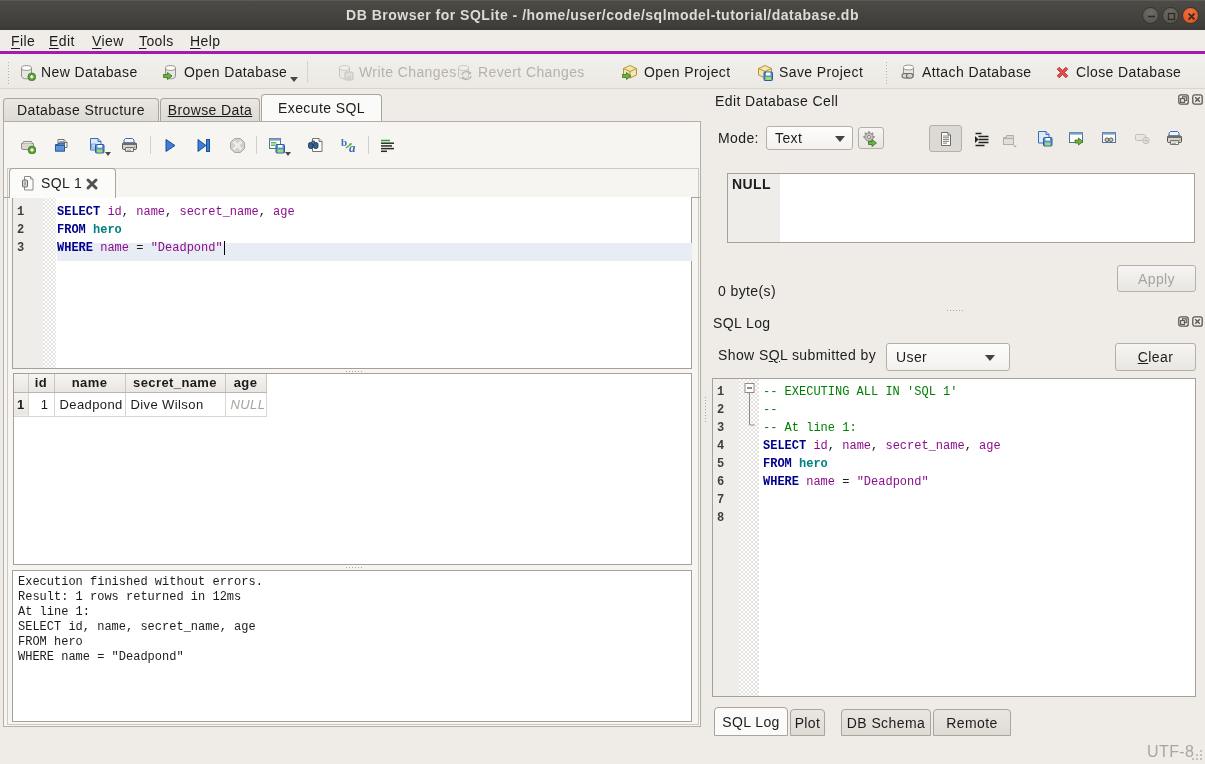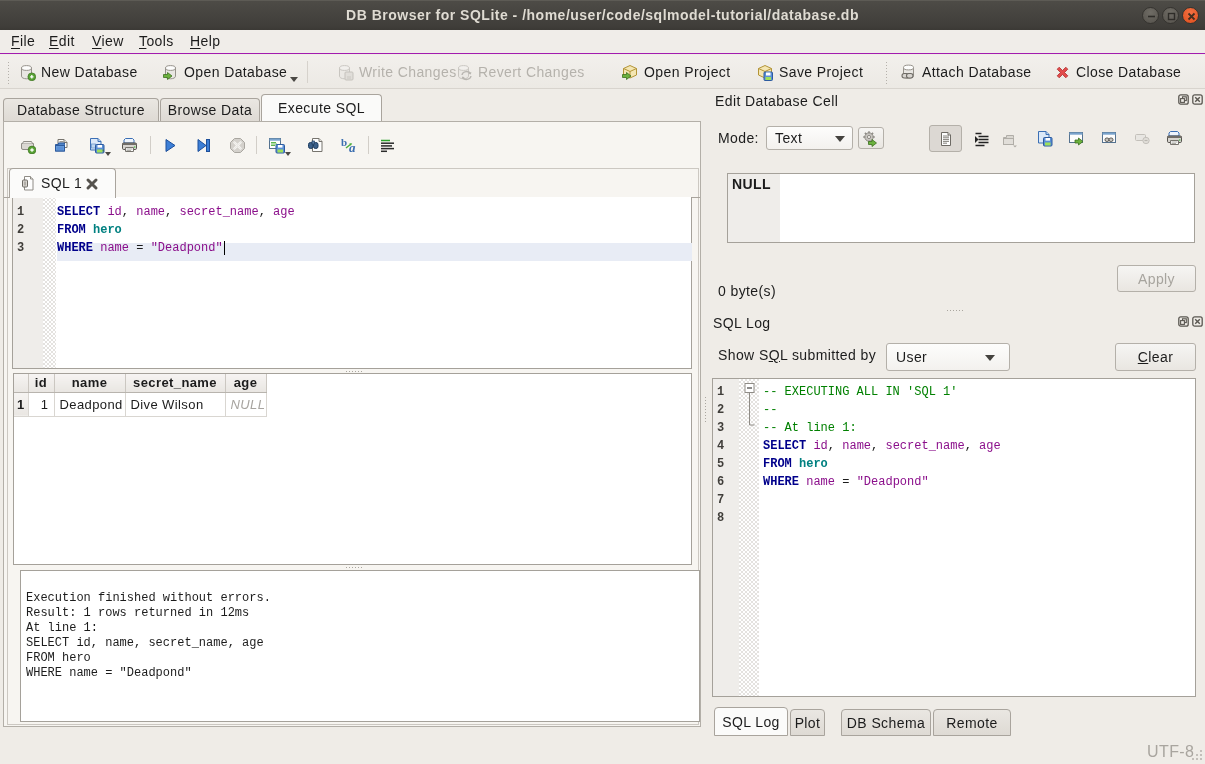--- a/index.html
+++ b/index.html
@@ -14,21 +14,21 @@
 #titlebar .title { width:100%; text-align:center; line-height:28px; color:#dfdbd2;
   font-weight:bold; font-size:14px; letter-spacing:0.5px; }
 .winbtn { top:7px; width:17px; height:17px; border-radius:50%;
   border:1px solid #35332f; }
 #btn-min { left:1142px; background:radial-gradient(circle at 50% 30%,#6f6c65,#55524c); }
 #btn-max { left:1162px; background:radial-gradient(circle at 50% 30%,#6f6c65,#55524c); }
 #btn-close { left:1182px; background:radial-gradient(circle at 50% 30%,#f37042,#e04f1d); }
 .winbtn svg { position:absolute; left:2px; top:2px; }
 
 #menubar { left:0; top:30px; width:1205px; height:24px; background:#f0ede9;
-  border-bottom:1px solid #a21caf; }
+  border-bottom:3px solid #a21caf; }
 #menubar span { position:absolute; top:3px; font-size:14px; color:#1c1c1c; }
 #menubar u { text-decoration:underline; text-underline-offset:2px; }
 
 #toolbar { left:0; top:55px; width:1205px; height:34px;
   background:linear-gradient(#f2f0ec,#ece9e4); border-bottom:1px solid #d8d4ce; }
 .tbtn { position:absolute; top:6px; height:22px; display:flex; align-items:center;
   font-size:14px; color:#1c1c1c; }
 .tbtn svg { margin-right:5px; }
 .tbtn.disabled { color:#b5b2ac; }
 .tb-handle { position:absolute; top:6px; width:3px; height:23px;
@@ -74,21 +74,21 @@
 
 #grid { left:9px; top:251px; width:679px; height:192px; }
 #grid table { border-collapse:collapse; font-size:13px; table-layout:fixed; width:252px; }
 #grid th { background:linear-gradient(#f6f4f2,#e9e6e2); font-weight:bold;
   border-right:1px solid #cbc7c1; border-bottom:1px solid #b8b4ae; height:18px;
   padding:0; font-size:13px; }
 #grid td { border-right:1px solid #d9d6d1; border-bottom:1px solid #d9d6d1;
   height:24px; padding:0 5px; }
 .null { color:#a7a49f; font-style:italic; }
 
-#msgbox { left:16px; top:448px; width:680px; height:152px; padding:20px 5px;
+#msgbox { left:8px; top:448px; width:680px; height:152px; padding:4px 5px;
   font-family:"Liberation Mono", monospace; font-size:12px; line-height:15px;
   white-space:pre; letter-spacing:0; }
 
 .hsplit-dots { position:absolute; width:18px; height:3px;
   background-image:radial-gradient(circle,#aaa69f 40%,transparent 45%);
   background-size:3px 3px; }
 
 #dock { left:712px; top:89px; width:493px; height:648px; }
 .docktitle { position:absolute; font-size:14px; color:#1c1c1c; }
 .qbtn { position:absolute; border:1px solid #b4b0a9; border-radius:3px;
@@ -205,21 +205,21 @@
       <rect x="6.5" y="9.5" width="6.5" height="4.5" rx="2.2" fill="#d8d5d0" stroke="#6e6b65" stroke-width="1.1"></rect>
     </svg>Attach Database</div>
   <div class="tbtn" style="left:1054px">
     <svg width="17" height="17" viewBox="0 0 17 17">
       <path d="M3.2 5.2 L5.2 3.2 L8.5 6.5 L11.8 3.2 L13.8 5.2 L10.5 8.5 L13.8 11.8 L11.8 13.8 L8.5 10.5 L5.2 13.8 L3.2 11.8 L6.5 8.5 Z" fill="#e24b4b" stroke="#b02f2f" stroke-width="0.8"></path>
     </svg>Close Database</div>
 </div>
 
 <div class="abs" id="maintabs">
   <div class="mtab" style="left:3px; width:156px; height:23px; line-height:22px;">Database Structure</div>
-  <div class="mtab" style="left:160px; width:100px; height:23px; line-height:22px;">Browse Data</div>
+  <div class="mtab" style="left:160px; width:100px; height:23px; line-height:22px;text-decoration:underline;">Browse Data</div>
   <div class="mtab active" style="left:261px; width:121px; height:27px; line-height:26px;">Execute SQL</div>
 </div>
 
 <div class="abs" id="leftpane">
   <svg class="sqlicon" style="left:15px" width="17" height="17" viewBox="0 0 17 17">
     <path d="M2.5 6.5 h12 v4.5 a1.5 1.5 0 0 1 -1.5 1.5 h-9 a1.5 1.5 0 0 1 -1.5 -1.5 z" fill="#dbd8d3" stroke="#8f8c86"></path>
     <path d="M3.5 6.5 l1-2 h8 l1 2" fill="#eceae6" stroke="#8f8c86"></path>
     <circle cx="13" cy="13" r="3.9" fill="#59a336" stroke="#3c7020" stroke-width="0.7"></circle>
     <path d="M11.3 13 h3.4 M13 11.3 v3.4" stroke="#fff" stroke-width="1.3"></path>
   </svg>

